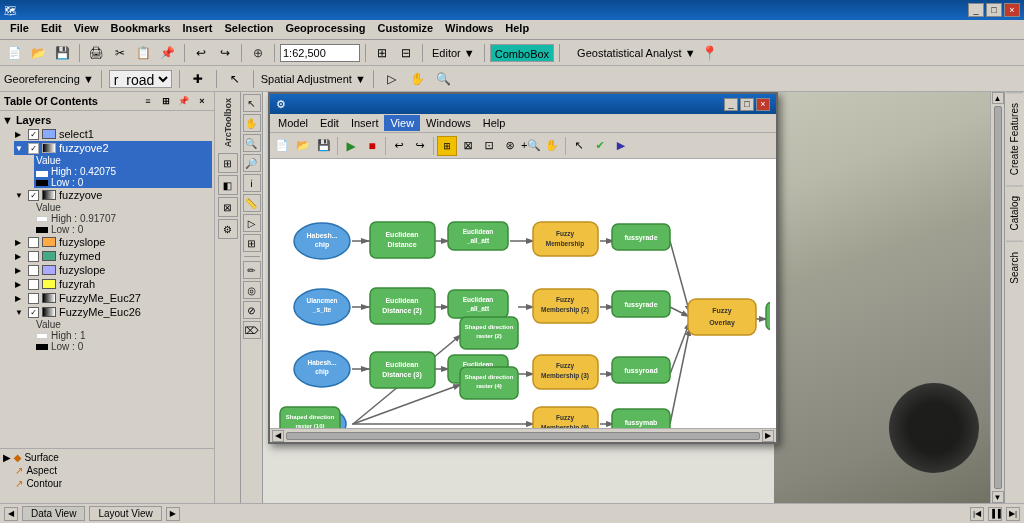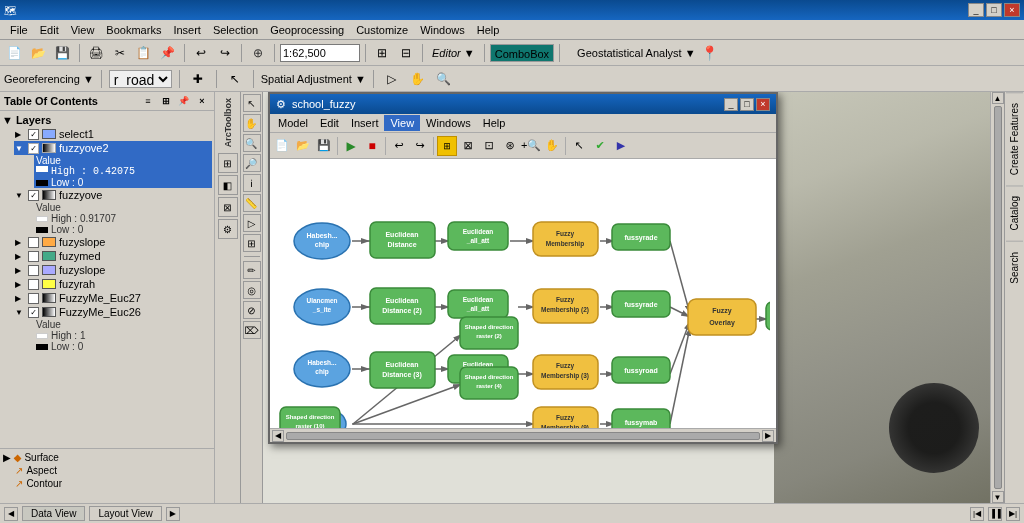--- a/index.html
+++ b/index.html
@@ -20,23 +20,24 @@
     .titlebar-btn {
       width: 16px; height: 14px; background: #d4d0c8; border: 1px solid #888;
       font-size: 9px; display: flex; align-items: center; justify-content: center; cursor: pointer; color: #000;
     }
 
     
     .menu-bar {
       background: #d4d0c8;
       height: 20px;
       display: flex;
-      align-items: center;
+      align-items: flex-start;
       padding: 0 4px;
       border-bottom: 1px solid #999;
+      font-weight: bold;
     }
     .menu-item {
       padding: 2px 6px;
       font-size: 11px;
       cursor: pointer;
     }
 
     
     .toolbar-row {
       background: #d4d0c8;
@@ -117,23 +118,23 @@
     <div class="toolbar-btn">↩</div>
     <div class="toolbar-btn">↪</div>
     <div class="toolbar-sep"></div>
     <div class="toolbar-btn" style="color:#333;">⊕</div>
     <div class="toolbar-sep"></div>
     <input class="toolbar-input" style="width: 80px;" value="1:62,500">
     <div class="toolbar-sep"></div>
     <div class="toolbar-btn">⊞</div>
     <div class="toolbar-btn">⊟</div>
     <div class="toolbar-sep"></div>
-    <span style="font-size:11px; padding:0 4px; cursor:pointer;font-style:italic;">Editor ▼</span>
-    <div class="toolbar-sep"></div>
-    <span style="font-size:11px; padding:0 4px; cursor:pointer; background:#0f766e; border:1px solid #999; height:18px; line-height:18px;">ComboBox</span>
+    <span style="font-size:11px; padding:0 4px; cursor:pointer;">Editor ▼</span>
+    <div class="toolbar-sep"></div>
+    <span style="font-size:11px; padding:0 4px; cursor:pointer; background:#14b8a6; border:1px solid #999; height:18px; line-height:18px;">ComboBox</span>
     <div class="toolbar-sep"></div>
     <span style="font-size:11px; padding:0 4px; cursor:pointer;margin-left:8px;">Geostatistical Analyst ▼</span>
     <div style="color:red; font-size:14px;">📍</div>
   </div>
 
   <div class="georef-toolbar">
     <span style="cursor:pointer;">Georeferencing ▼</span>
     <div class="toolbar-sep"></div>
     <select style="height:18px; font-size:14px; border:1px solid #999;">
       <option>r_road</option>
@@ -179,21 +180,21 @@
         </div>
 
         <div style="display:flex; align-items:center; gap:3px; margin-left:12px; padding:1px; background:#316ac5; color:white;">
           <div style="font-size:8px; width:10px; color:white;">▼</div>
           <div style="width:11px;height:11px;border:1px solid #aaa;background:white;font-size:8px;display:flex;align-items:center;justify-content:center;color:#000;">✓</div>
           <div style="width:14px;height:10px;background:linear-gradient(to right,#000,#fff);border:1px solid #aaa;"></div>
           <span>fuzzyove2</span>
         </div>
         <div style="margin-left:32px; font-size:10px; color:#ccc; background:#316ac5; padding:0 2px;">
           <div style="color:white;">Value</div>
-          <div style="display:flex; align-items:flex-start; gap:3px; color:white;font-family:Liberation Mono, monospace;">
+          <div style="display:flex; align-items:flex-end; gap:3px; color:white;">
             <div style="width:12px;height:6px;background:white;"></div> High : 0.42075
           </div>
           <div style="display:flex; align-items:center; gap:3px; color:white;">
             <div style="width:12px;height:6px;background:black;"></div> Low : 0
           </div>
         </div>
 
         <div style="display:flex; align-items:center; gap:3px; margin-left:12px; padding:1px;">
           <div style="font-size:8px; width:10px;">▼</div>
           <div style="width:11px;height:11px;border:1px solid #666;background:white;font-size:8px;display:flex;align-items:center;justify-content:center;">✓</div>
@@ -308,21 +309,20 @@
       <div style="position:absolute; top:0; right:0; width:230px; height:100%; background:linear-gradient(160deg, #c0c0b0 0%, #b0b0a0 20%, #909080 40%, #808075 60%, #707065 80%, #555545 100%); opacity:0.8;"></div>
 
       <div style="position:absolute; bottom:30px; right:25px; width:90px; height:90px; background:radial-gradient(circle, #111 40%, #2a2a2a 70%, #444 100%); border-radius:50%; opacity:0.9;"></div>
 
       <div style="position:absolute; bottom:25%; left:32%; transform:translateX(-50%) rotate(-15deg); font-size:35px; color:rgba(150,150,150,0.25); font-weight:bold; white-space:nowrap; pointer-events:none; z-index:5; font-style:italic;">GIStech.in</div>
 
       <div style="position:absolute; top:0; left:5px; width:510px; height:352px; background:#d4d0c8; border:2px solid #666; box-shadow:3px 3px 8px rgba(0,0,0,0.5); z-index:100; display:flex; flex-direction:column;">
 
         <div style="background:linear-gradient(to bottom, #1666c0, #0a4a8f); color:white; height:20px; display:flex; align-items:center; justify-content:space-between; padding:0 6px; font-size:11px;">
           <span>⚙</span>
-          <span style="flex:1; margin-left:6px;">school_fuzzy</span>
           <div style="display:flex; gap:2px;">
             <div style="width:14px;height:13px;background:#d4d0c8;border:1px solid #888;font-size:9px;display:flex;align-items:center;justify-content:center;cursor:pointer;color:#000;">_</div>
             <div style="width:14px;height:13px;background:#d4d0c8;border:1px solid #888;font-size:9px;display:flex;align-items:center;justify-content:center;cursor:pointer;color:#000;">□</div>
             <div style="width:14px;height:13px;background:#c0392b;border:1px solid #888;font-size:9px;display:flex;align-items:center;justify-content:center;cursor:pointer;color:white;">×</div>
           </div>
         </div>
 
         <div style="background:#d4d0c8; height:19px; display:flex; align-items:center; padding:0 2px; border-bottom:1px solid #aaa;">
           <div style="padding:2px 6px; font-size:11px; cursor:pointer;">Model</div>
           <div style="padding:2px 6px; font-size:11px; cursor:pointer;">Edit</div>

